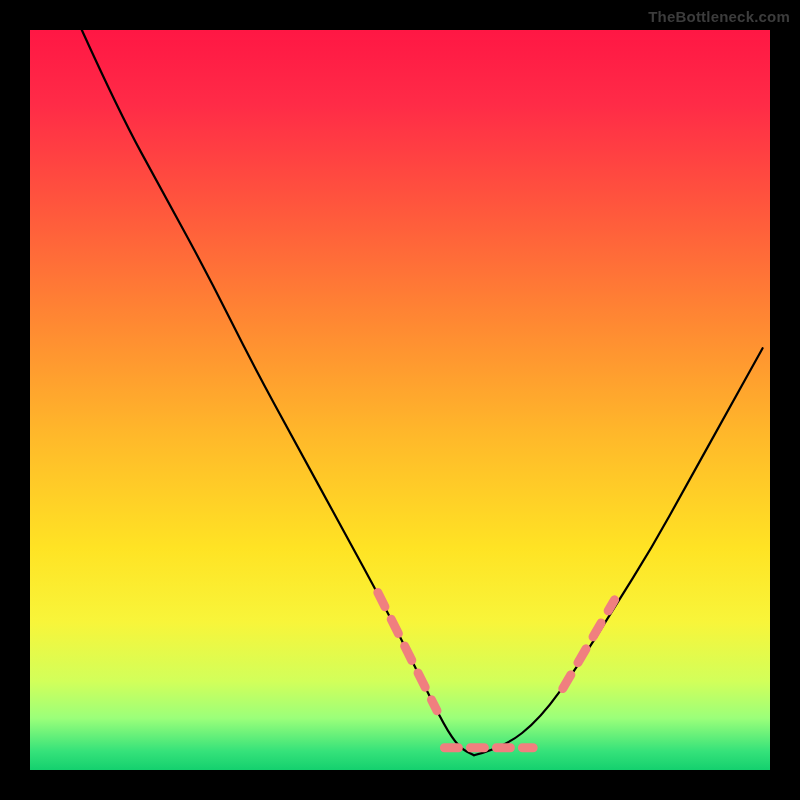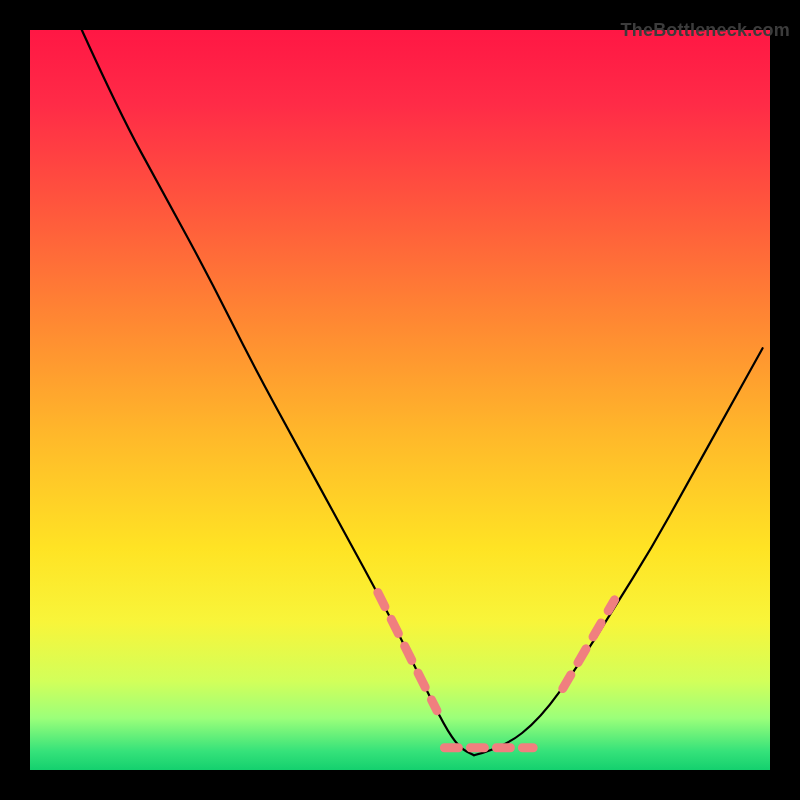--- a/index.html
+++ b/index.html
@@ -12,24 +12,24 @@
     overflow: hidden;
   }
   .stage {
     position: relative;
     width: 800px;
     height: 800px;
     background: #000;
   }
   .watermark {
     position: absolute;
-    top: 20px;
+    top: 8px;
     right: 10px;
     color: #3c3c3c;
-    font-size: 18px;
+    font-size: 15px;
     font-weight: 600;
     letter-spacing: 0.2px;
     user-select: none;
   }
   svg {
     display: block;
   }
 </style>
 </head>
 <body>

